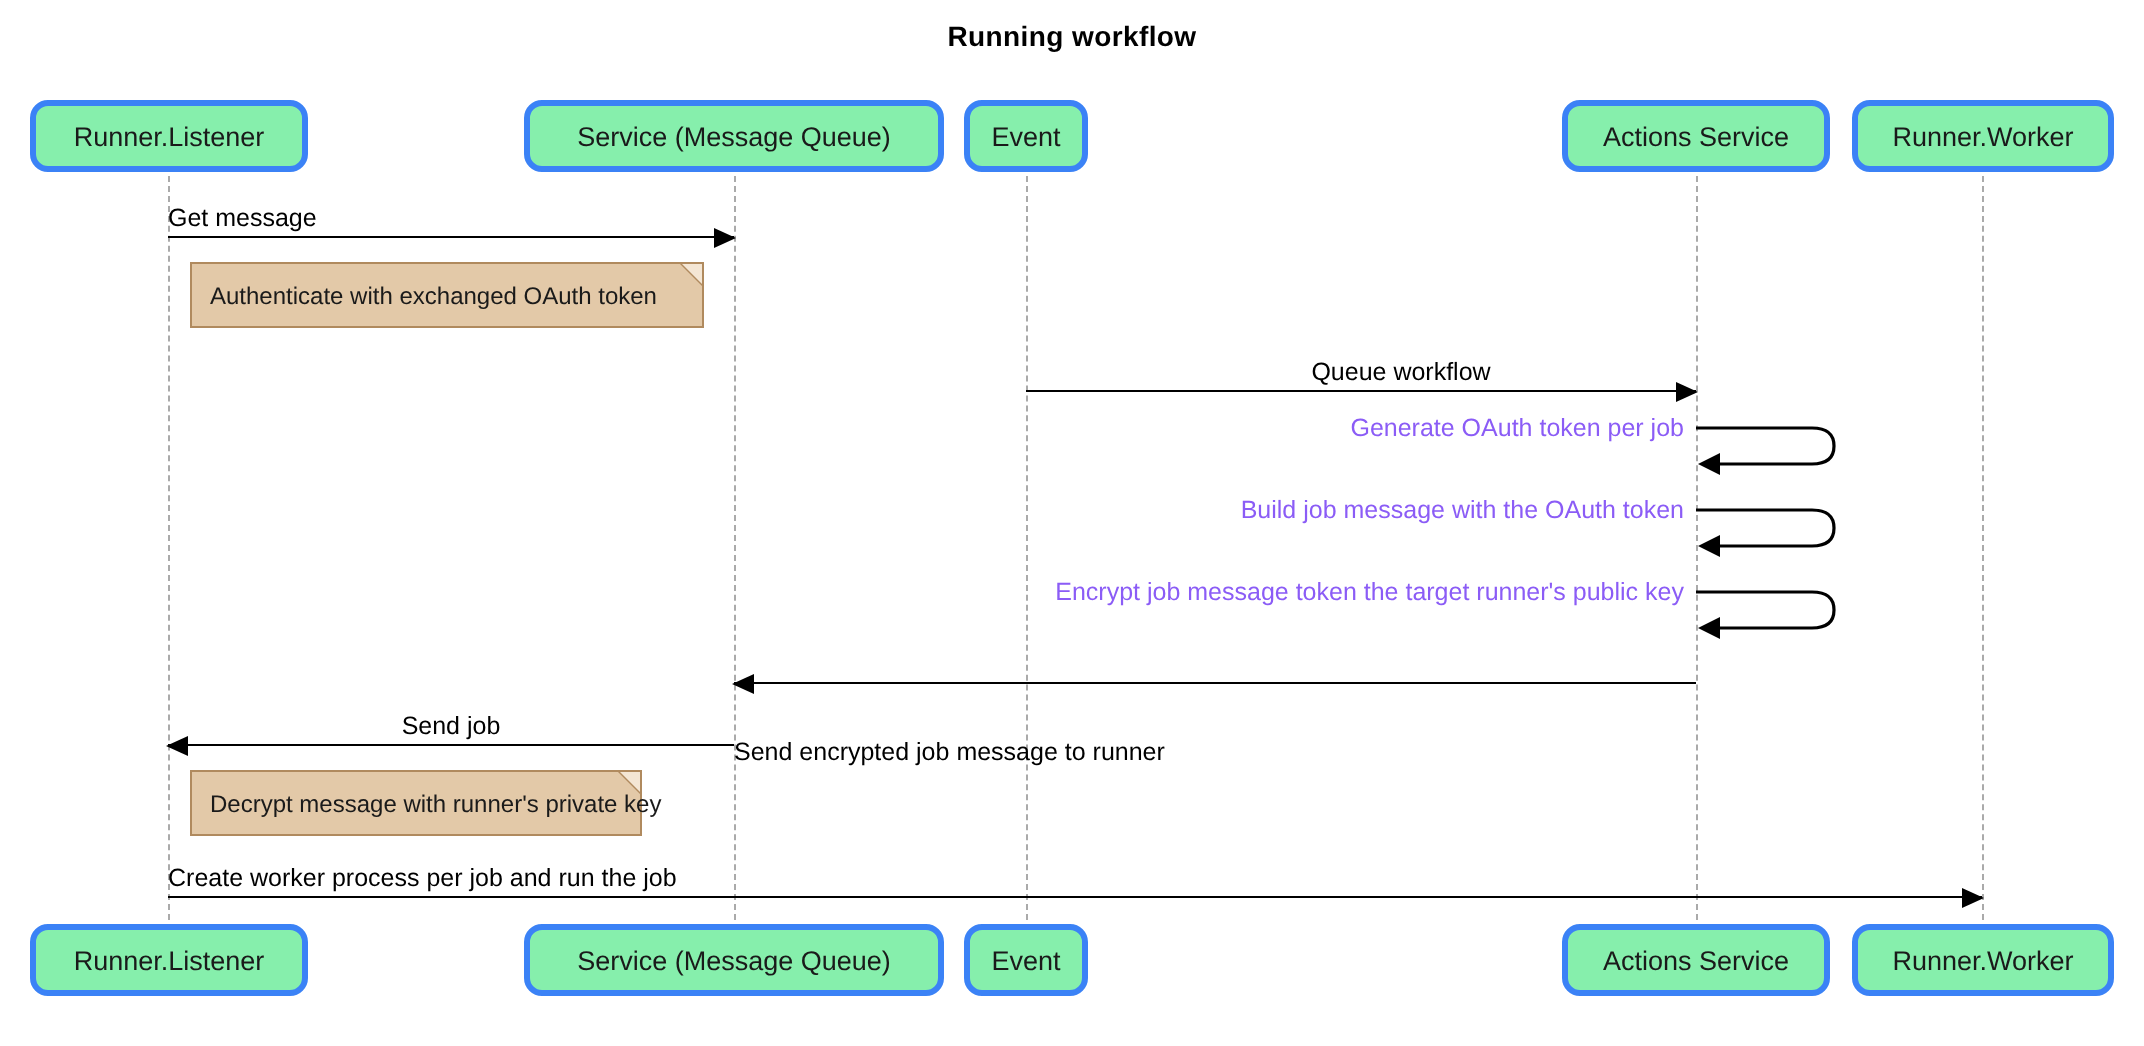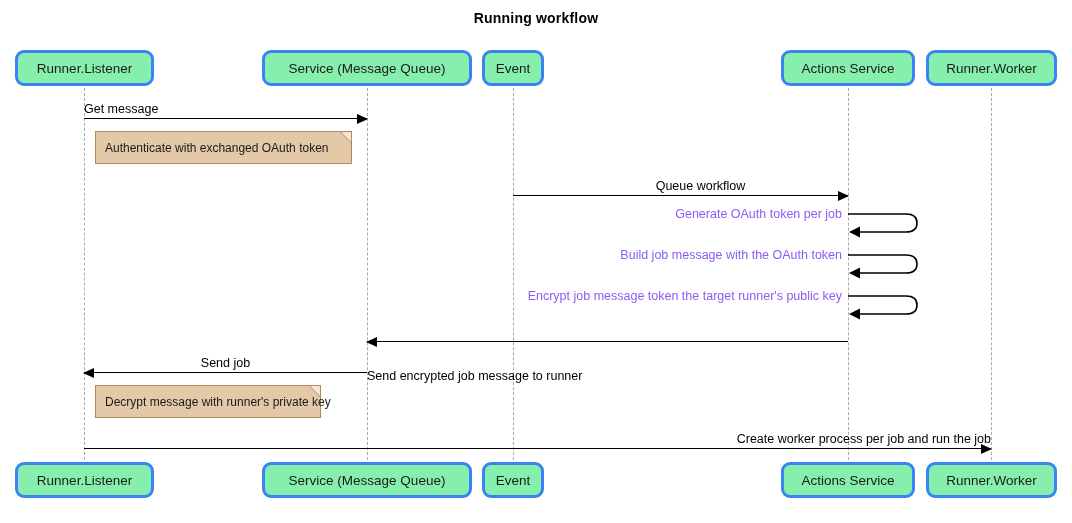--- a/index.html
+++ b/index.html
@@ -234,15 +234,15 @@
 
   <div class="note" style="left:95px; top:385px; width:226px; height:33px;">
     <span class="fold-edge"></span>
     <span class="fold-inner"></span>
     <span style="position:relative; z-index:2;">Decrypt message with runner's private key</span>
   </div>
 
   <div class="msg" style="left:84px; top:448px; width:907px;">
     <span class="arrowhead right"></span>
   </div>
-  <div class="msg-label" style="left:84px; top:432px; width:907px; text-align:right;">Create worker process per job and run the job</div>
+  <div class="msg-label" style="left:84px; top:432px; width:907px; text-align:left;">Create worker process per job and run the job</div>
 
 </div>
 
 </body></html>

